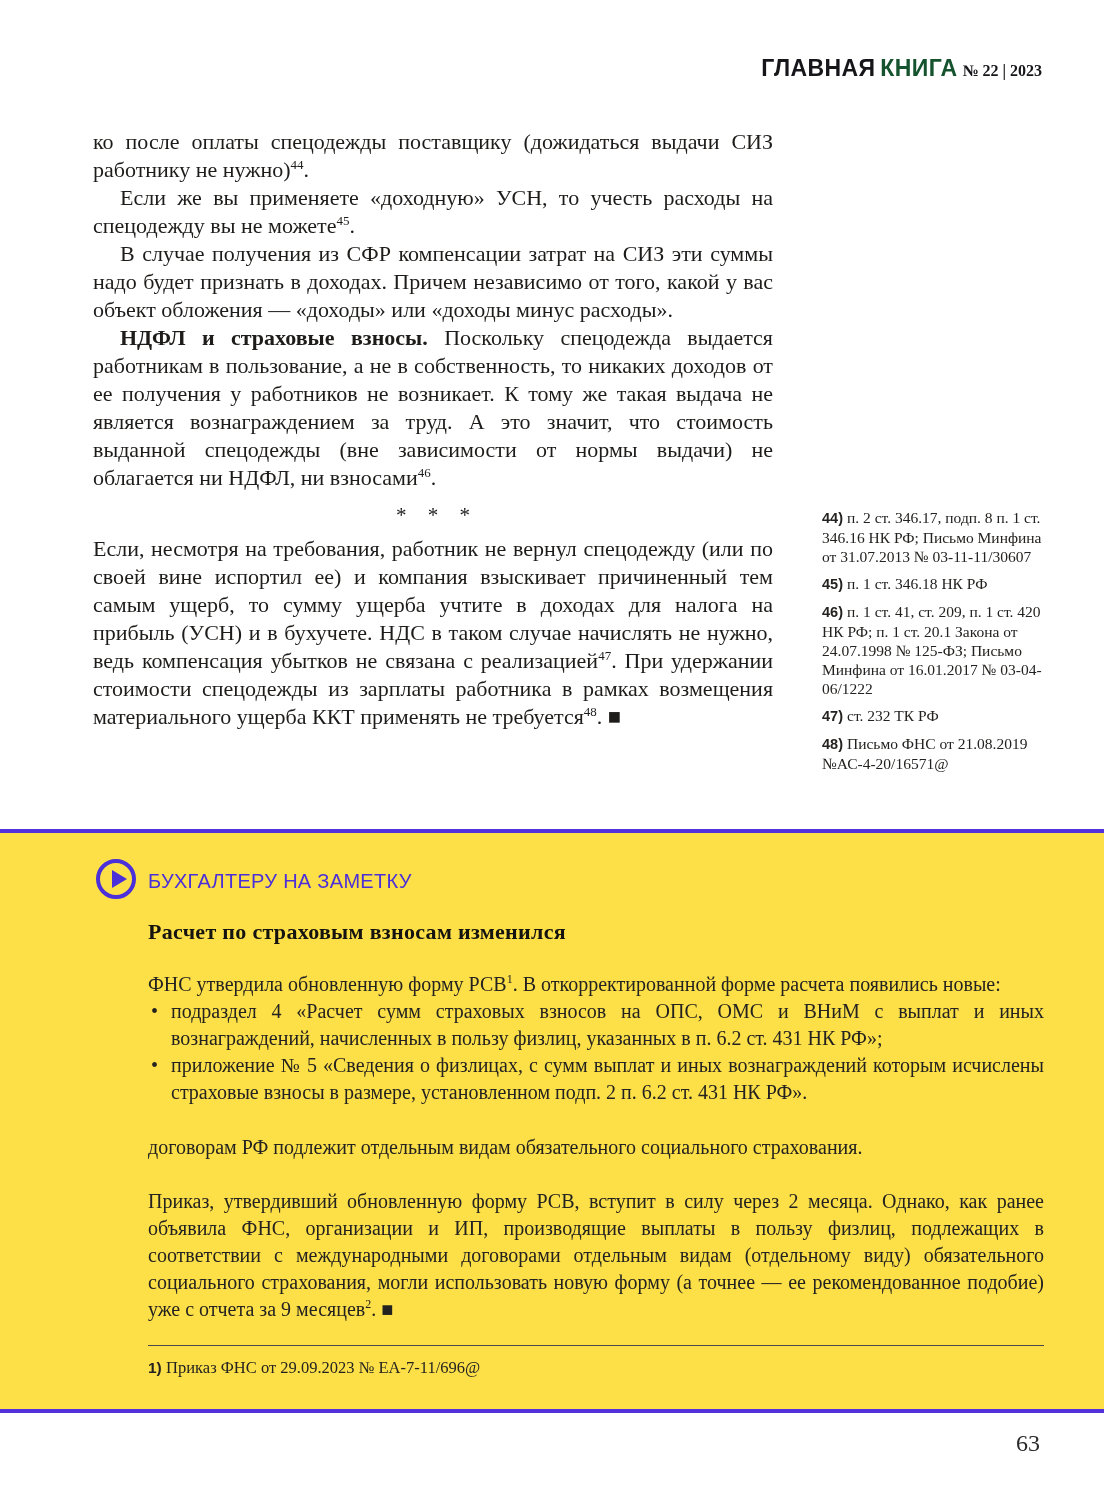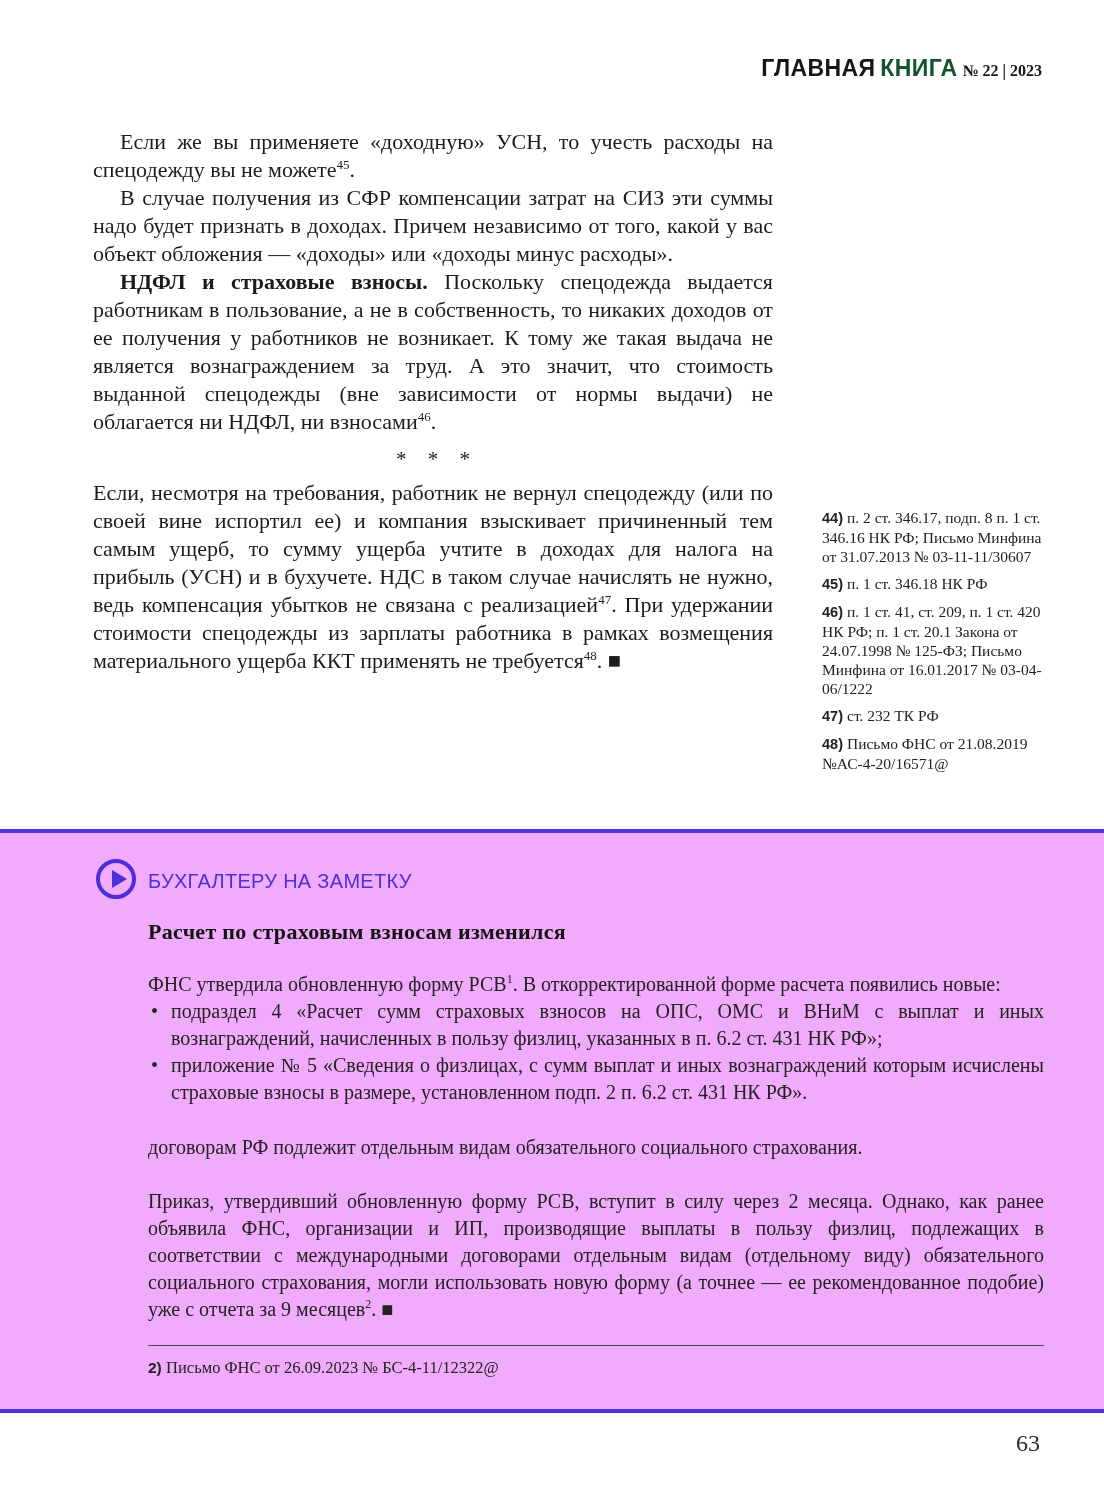--- a/index.html
+++ b/index.html
@@ -41,21 +41,21 @@
   }
   .fn { margin-bottom:8px; }
   .fn-num {
     font-family:"Liberation Sans","DejaVu Sans",sans-serif;
     font-weight:bold; font-size:14.5px;
   }
 
   
   .note-section {
     position:absolute; left:0; top:829px; width:1104px; height:584px;
-    background:#f0abfc;
+    background:#fde047;
     border-top:4px solid #5231dd; border-bottom:4px solid #5231dd;
   }
   .play-icon {
     position:absolute; left:96px; top:26px; width:40px; height:40px;
     border:4px solid #4b2fd9; border-radius:50%;
   }
   .play-tri {
     position:absolute; left:12px; top:7px; width:0; height:0;
     border-left:15px solid #4b2fd9;
     border-top:9px solid transparent; border-bottom:9px solid transparent;
@@ -94,20 +94,21 @@
 
 <div class="page">
 
   <div class="masthead">
     <span class="brand brand-black">ГЛАВНАЯ</span>
     <span class="brand brand-purple">КНИГА</span>
     <span class="issue">№ 22 | 2023</span>
   </div>
 
   <div class="article">
+      <p><span>ко после оплаты спецодежды поставщику (дожидаться выдачи СИЗ работнику не нужно)</span><sup>44</sup><span>.</span></p>
       <p class="indent"><span>Если же вы применяете «доходную» УСН, то учесть расходы на спецодежду вы не можете</span><sup>45</sup><span>.</span></p>
       <p class="indent"><span>В случае получения из СФР компенсации затрат на СИЗ эти суммы надо будет признать в доходах. Причем независимо от того, какой у вас объект обложения — «доходы» или «доходы минус расходы».</span></p>
       <p class="indent"><b>НДФЛ и страховые взносы.</b><span> Поскольку спецодежда выдается работникам в пользование, а не в собственность, то никаких доходов от ее получения у работников не возникает. К тому же такая выдача не является вознаграждением за труд. А это значит, что стоимость выданной спецодежды (вне зависимости от нормы выдачи) не облагается ни НДФЛ, ни взносами</span><sup>46</sup><span>.</span></p>
       <div class="separator">* * *</div>
       <p><span>Если, несмотря на требования, работник не вернул спецодежду (или по своей вине испортил ее) и компания взыскивает причиненный тем самым ущерб, то сумму ущерба учтите в доходах для налога на прибыль (УСН) и в бухучете. НДС в таком случае начислять не нужно, ведь компенсация убытков не связана с реализацией</span><sup>47</sup><span>. При удержании стоимости спецодежды из зарплаты работника в рамках возмещения материального ущерба ККТ применять не требуется</span><sup>48</sup><span>. ■</span></p>
     </div>
 
   <div class="sidebar-notes">
       <div class="fn"><b class="fn-num">44) </b>п. 2 ст. 346.17, подп. 8 п. 1 ст. 346.16 НК РФ; Письмо Минфина от 31.07.2013 № 03-11-11/30607</div>
       <div class="fn"><b class="fn-num">45) </b>п. 1 ст. 346.18 НК РФ</div>
@@ -130,21 +131,21 @@
             <li><span>приложение № 5 «Сведения о физлицах, с сумм выплат и иных вознаграждений которым исчислены страховые взносы в размере, установленном подп. 2 п. 6.2 ст. 431 НК РФ».</span></li>
           </ul>
         </div>
       <div class="note-col">
         <div>
             <p><span>договорам РФ подлежит отдельным видам обязательного социального страхования.</span></p>
             <p class="gap"><span>Приказ, утвердивший обновленную форму РСВ, вступит в силу через 2 месяца. Однако, как ранее объявила ФНС, организации и ИП, производящие выплаты в пользу физлиц, подлежащих в соответствии с международными договорами отдельным видам (отдельному виду) обязательного социального страхования, могли использовать новую форму (а точнее — ее рекомендованное подобие) уже с отчета за 9 месяцев</span><sup>2</sup><span>. ■</span></p>
           </div>
         <hr class="note-hr">
         <div>
-            <div class="note-fn"><b class="fn-num">2) </b>Письмо ФНС от 26.09.2023 № БС-4-11/12322@</div>
+            <div class="note-fn"><b class="fn-num">1) </b>Приказ ФНС от 29.09.2023 № ЕА-7-11/696@</div>
           </div>
       </div>
     </div>
   </div>
 
   <div class="page-number">63</div>
 
 </div>
 
 </body></html>

